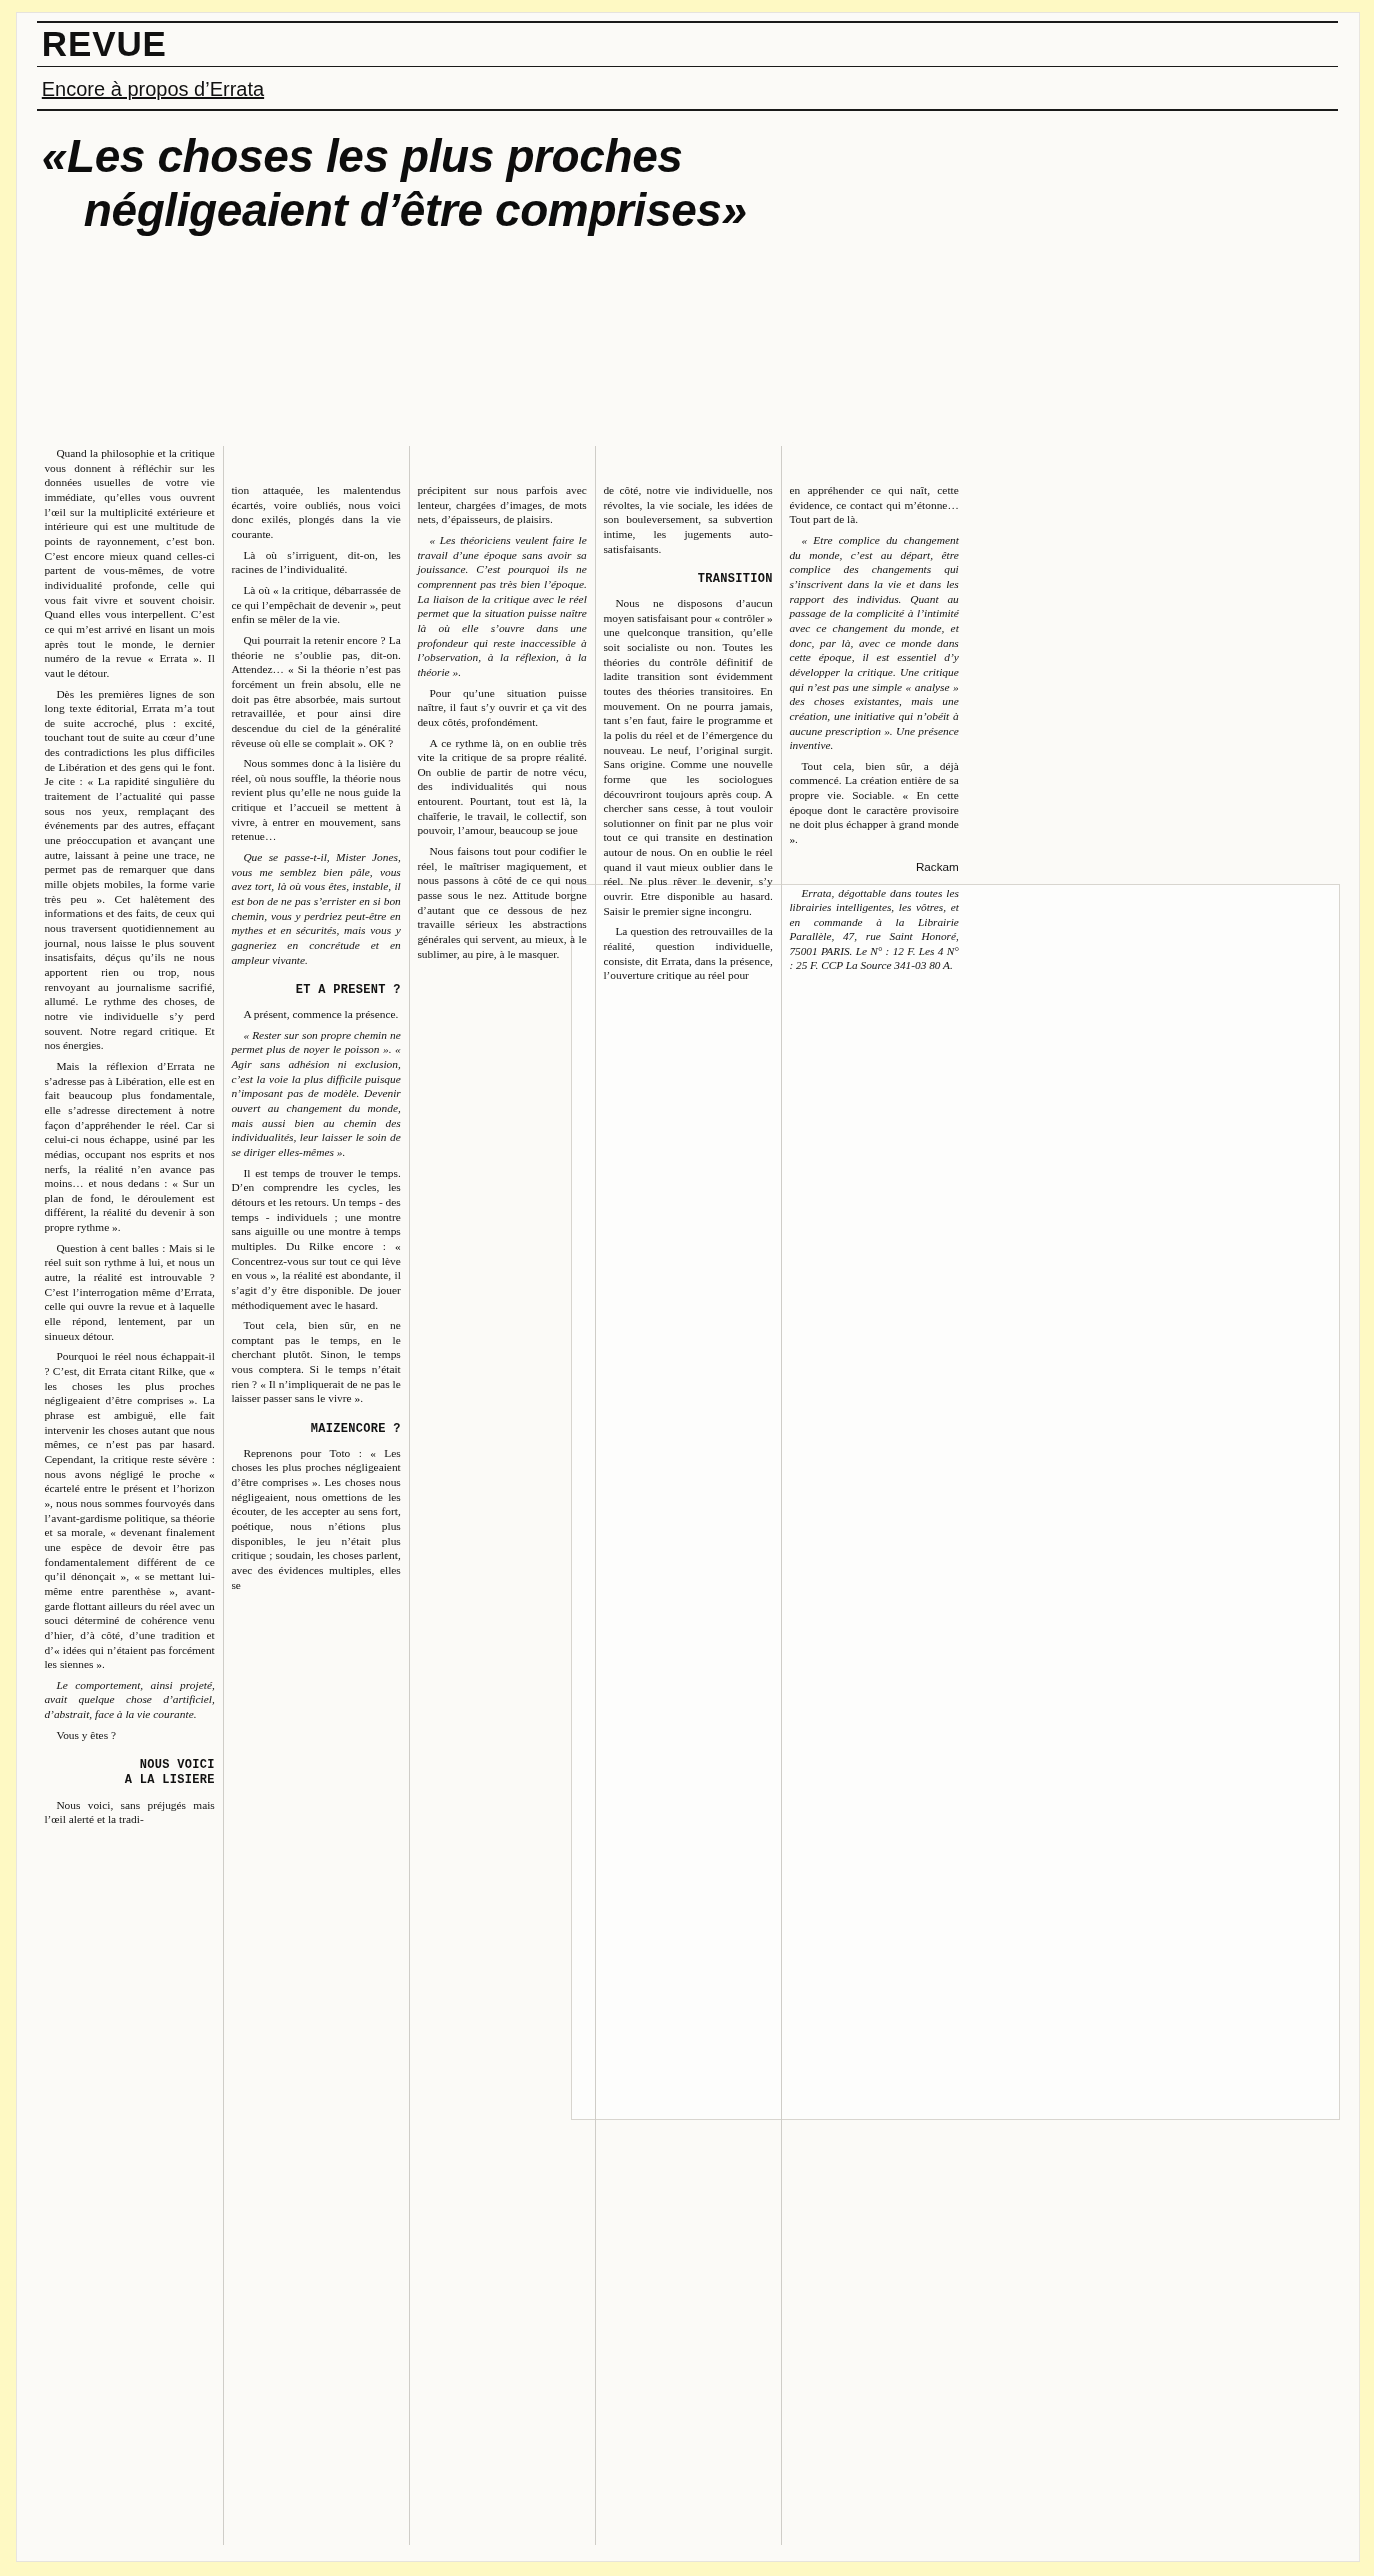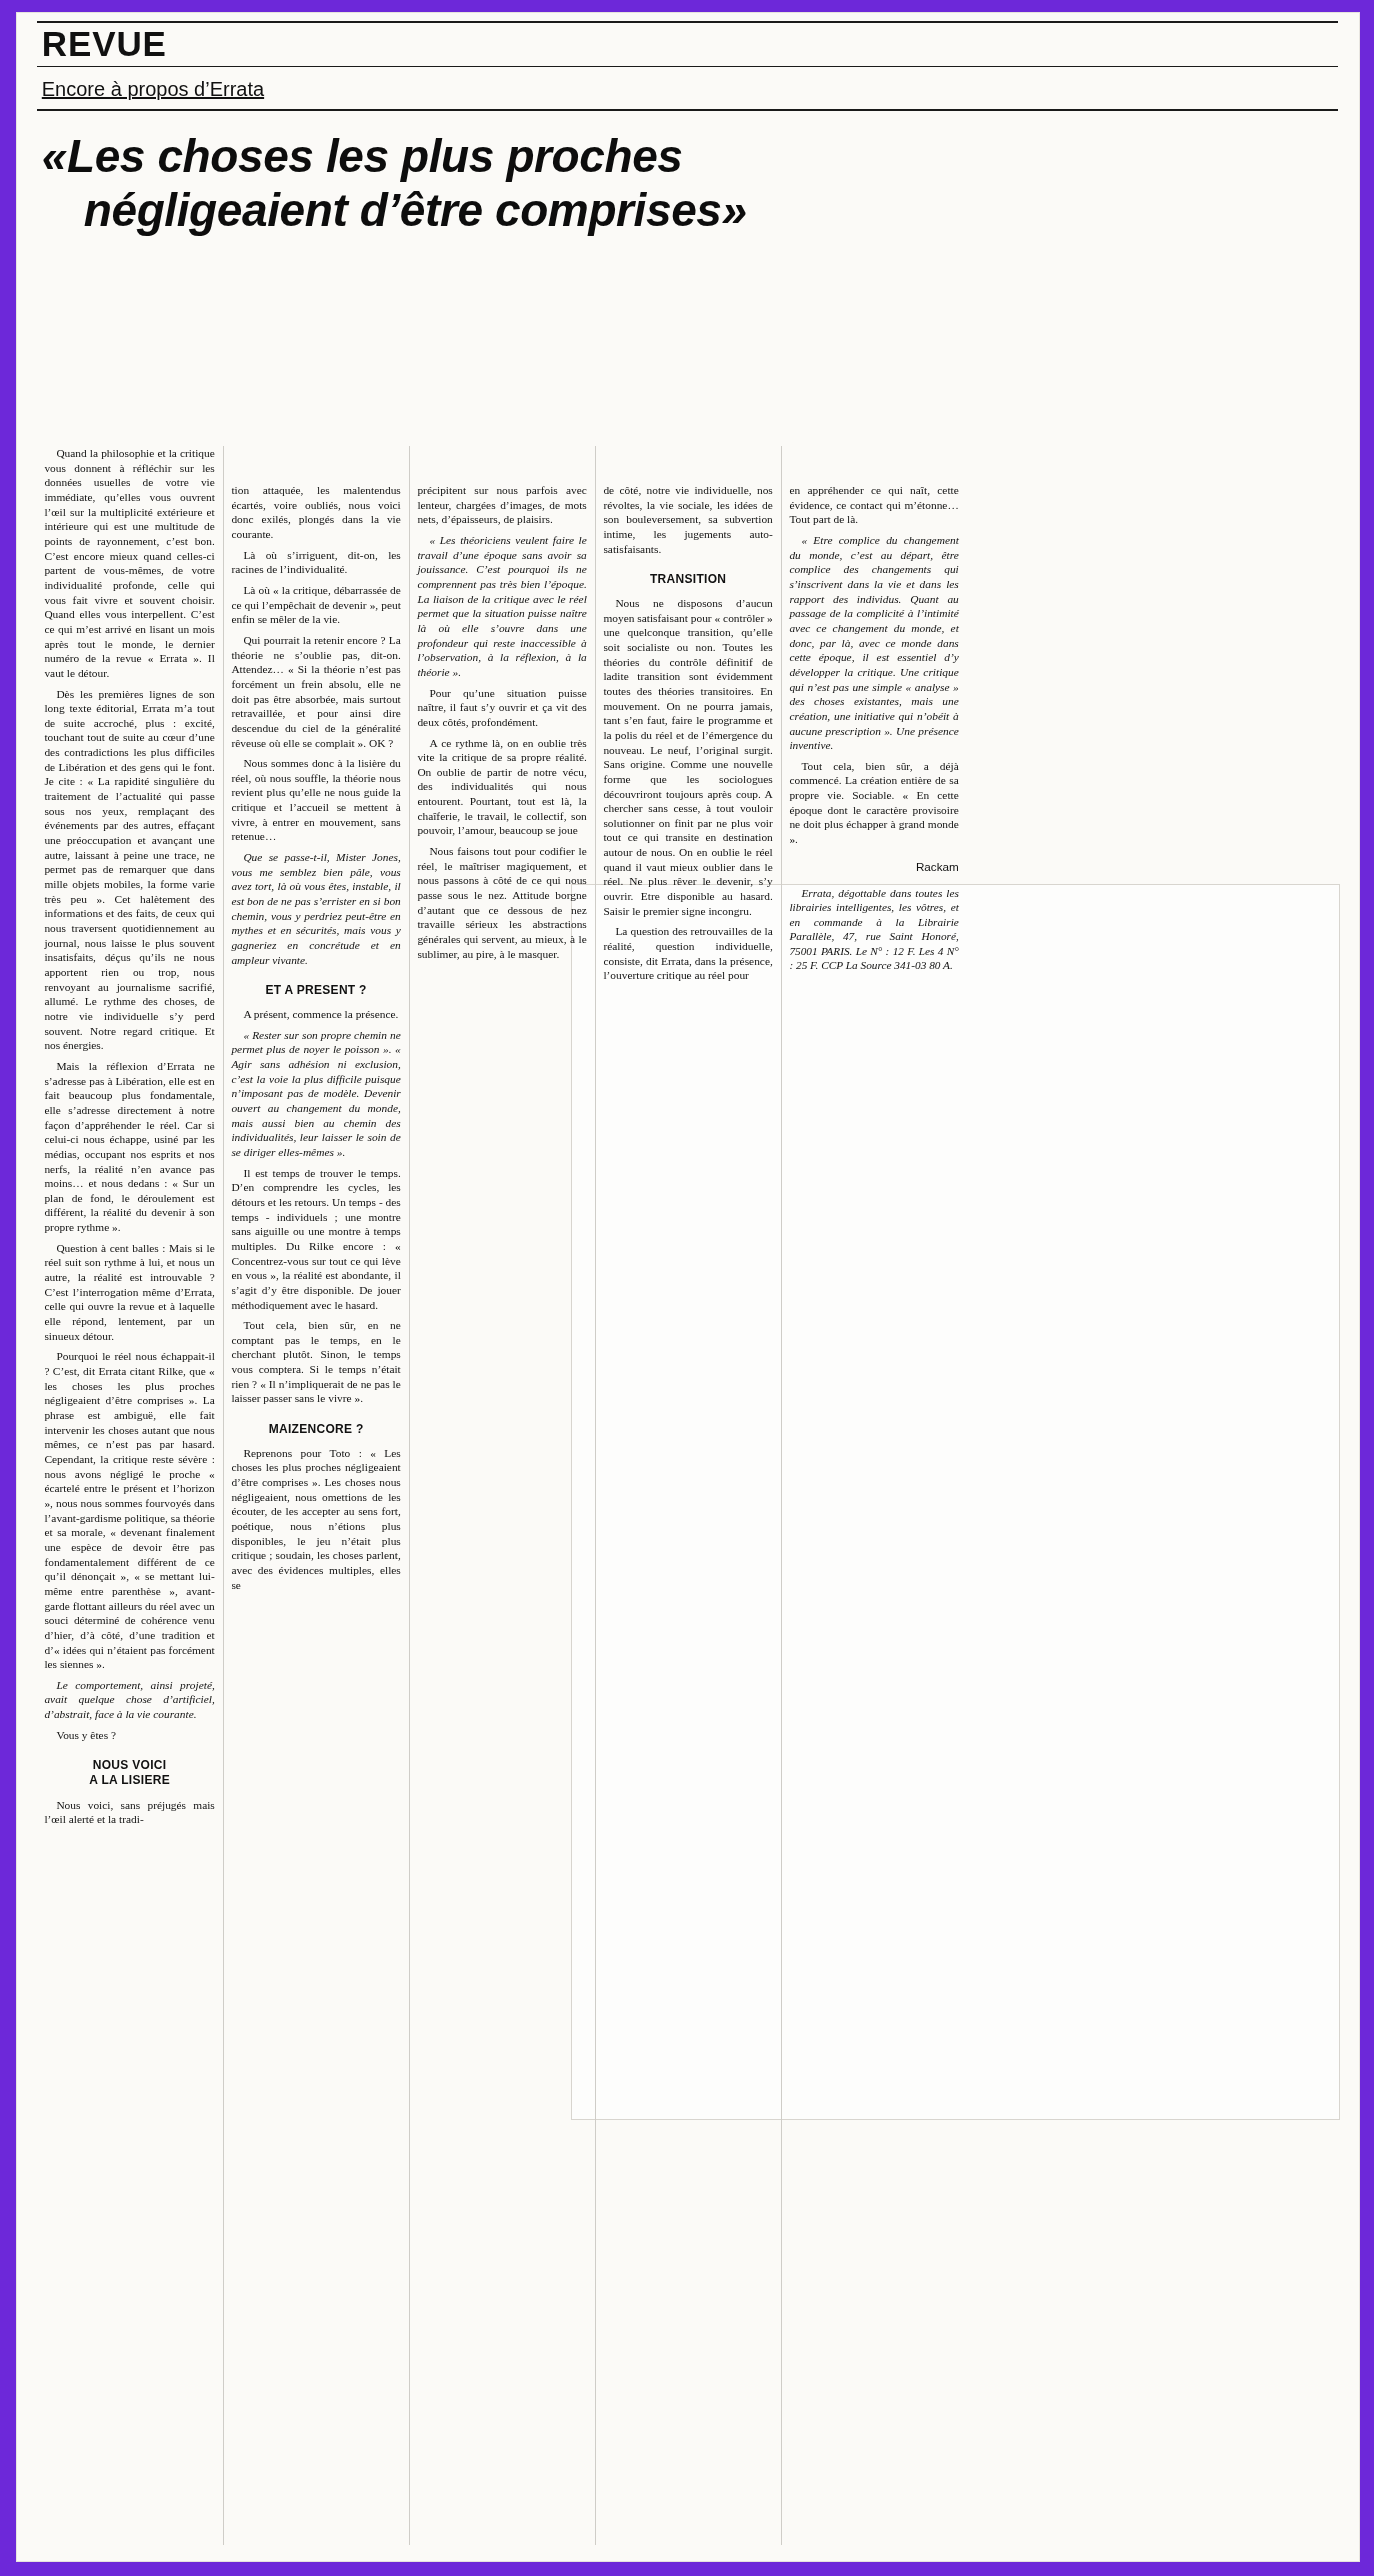--- a/index.html
+++ b/index.html
@@ -8,21 +8,21 @@
     background: #ffffff;
   }
   body {
     font-family: "Liberation Serif", serif;
     color: #111;
   }
   .page {
     position: relative;
     width: 1375px;
     height: 2576px;
-    background: #6d28d9;
+    background: #fef9c3;
     box-sizing: border-box;
     padding: 0;
     overflow: hidden;
   }
   .sheet {
     position: absolute;
     left: 15.6px;
     top: 12px;
     width: 1344px;
     height: 2550px;
@@ -99,24 +99,24 @@
     overflow: hidden;
   }
   .col + .col { border-left: 0.9px solid #cfcdc8; }
   .col p {
     margin: 0 0 6px 0;
     text-indent: 12px;
   }
   .col p.noind { text-indent: 0; margin-top: 37px; }
   .col p.ital { font-style: italic; }
   .subhead {
-    font-family: Liberation Sans, sans-serif;
+    font-family: Liberation Mono, monospace;
     font-weight: bold;
     font-size: 12px;
-    text-align: center;
+    text-align: right;
     margin: 15.6px 0 8.7px 0;
     text-indent: 0;
     letter-spacing: 0.3px;
   }
   .sig {
     text-align: right;
     font-family: "Liberation Sans", sans-serif;
     font-weight: normal;
     font-size: 11.7px;
     margin: 12px 0 8.7px 0;

